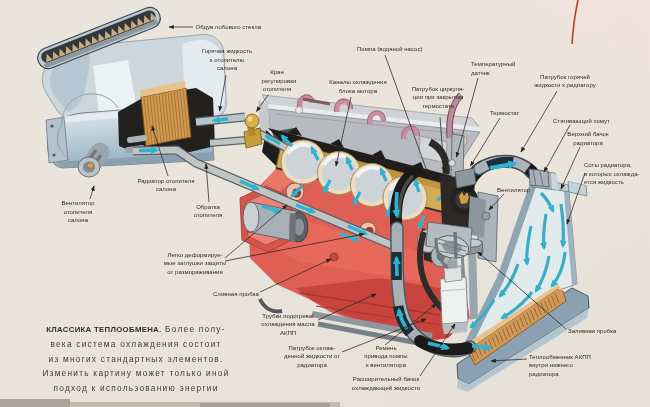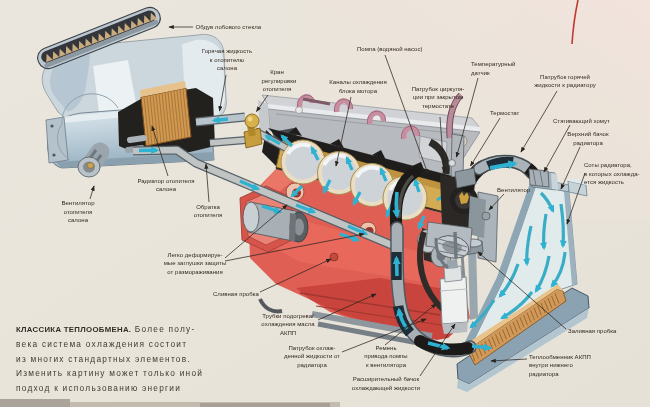--- a/index.html
+++ b/index.html
@@ -1,20 +1,20 @@
 <!DOCTYPE html>
 <html><head>
 <meta charset="utf-8">
 <style>
 html,body{margin:0;padding:0;width:650px;height:407px;overflow:hidden;}
 body{font-family:"Liberation Sans",sans-serif;background:#e9e4db;}
 #stage{position:relative;width:650px;height:407px;}
 svg{position:absolute;left:0;top:0;}
 .lb{font-size:6px;fill:#33291f;letter-spacing:0.03px;}
-#cap{position:absolute;left:16px;top:322px;width:240px;font-size:8.3px;line-height:14.4px;letter-spacing:1.25px;color:#413a32;}
+#cap{position:absolute;left:16px;top:322px;width:240px;font-size:8.3px;line-height:14.4px;letter-spacing:1.25px;color:#413a32;text-align:center;}
 #cap b{font-size:7.8px;letter-spacing:0.3px;color:#332d26;}
 </style>
 </head>
 <body>
 <div id="stage">
 <svg width="650" height="407" viewBox="0 0 650 407">
 <defs>
 <marker id="mb" markerWidth="7" markerHeight="6" refX="4.8" refY="2.1" orient="auto" markerUnits="userSpaceOnUse">
           <path d="M0,0L5.5,2.1L0,4.2z" fill="#2a241e"></path>
         </marker>

